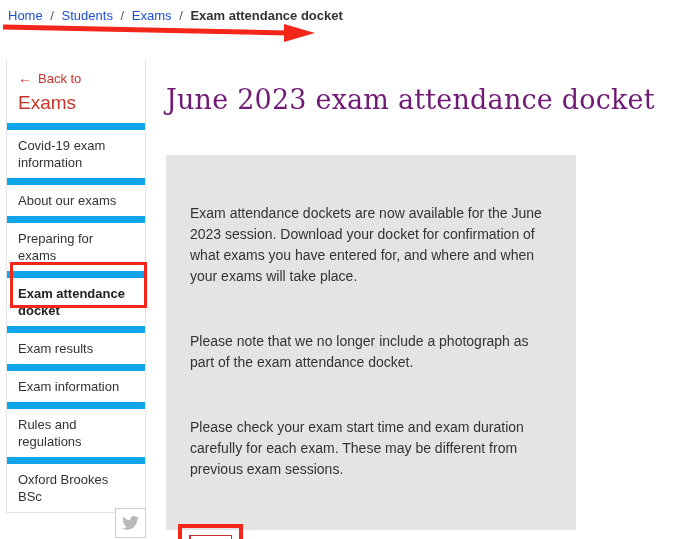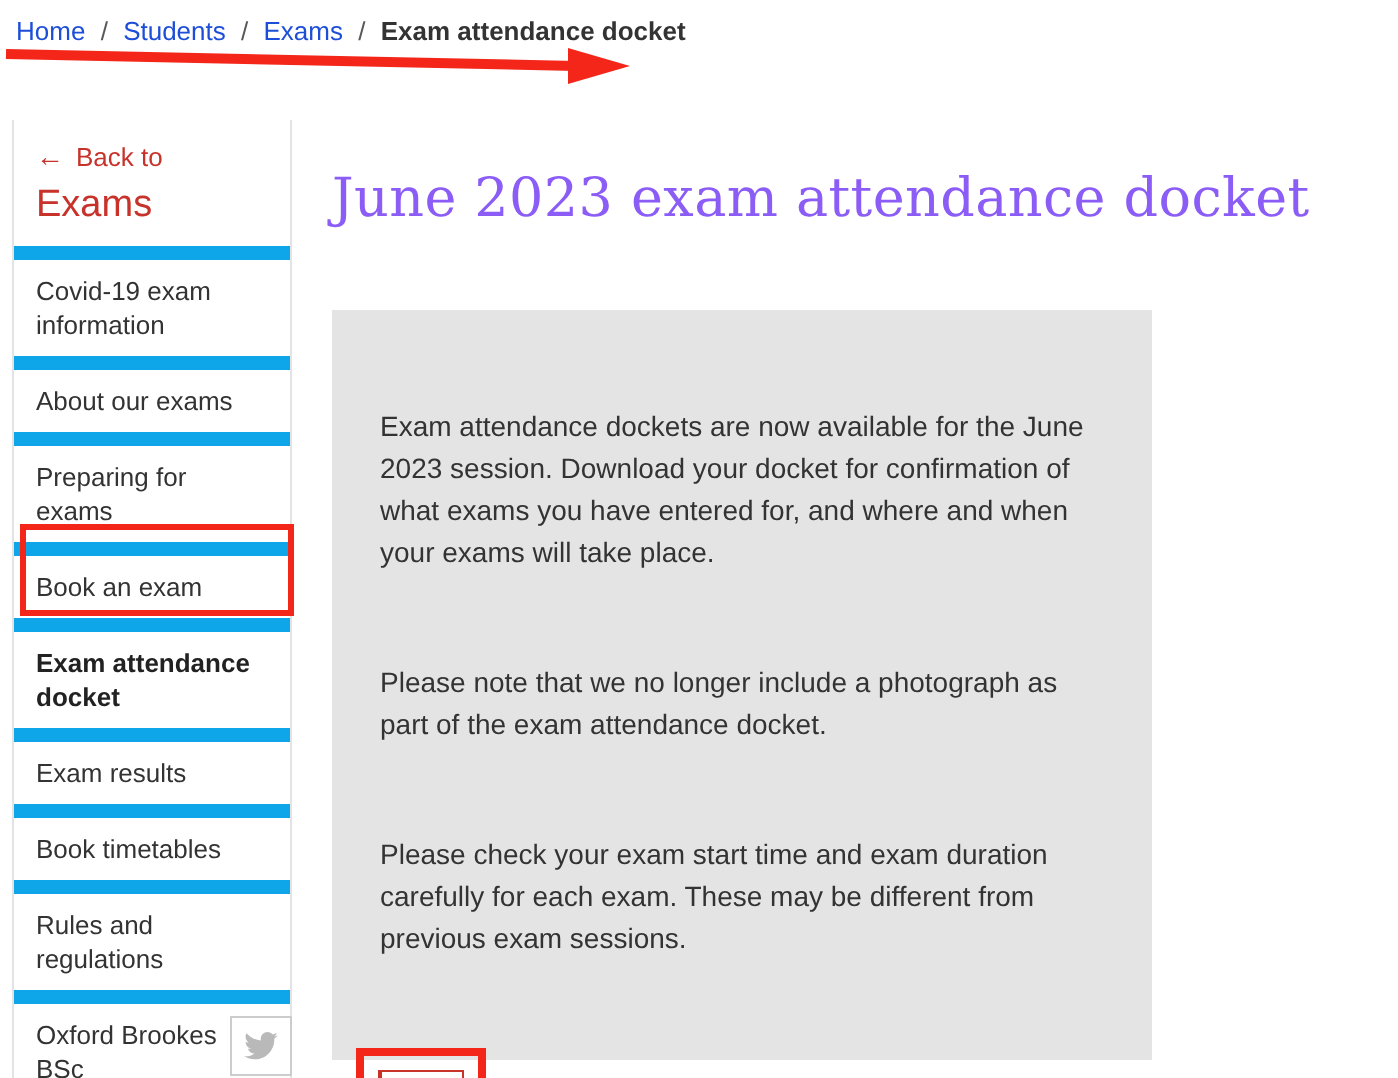--- a/index.html
+++ b/index.html
@@ -31,21 +31,21 @@
   .sidebar-annot { position:absolute; left:10px; top:262px; width:137px; height:46px;
                    border:3px solid #f4261a; pointer-events:none; }
 
   
   .twitter-box { position:absolute; left:115px; top:508px; width:31px; height:30px;
                  border:1px solid #cccccc; background:#fff; display:flex; align-items:center;
                  justify-content:center; cursor:pointer; }
 
   
   .page-title { position:absolute; left:166px; top:84px; font-family:"DejaVu Serif", serif;
-                font-size:27px; font-weight:normal; color:#8b5cf6; letter-spacing:0.2px; }
+                font-size:27px; font-weight:normal; color:#701a75; letter-spacing:0.2px; }
   .panel { position:absolute; left:166px; top:155px; width:410px; height:375px;
            background:#e4e4e4; padding:48px 26px 0 24px; }
   .panel p { font-size:14px; line-height:21px; color:#333; margin:0 0 44px; max-width:470px; }
 
   
   .btn-annot { display:inline-block; border:4px solid #f4261a; padding:7px; margin-left:-12px;
                margin-top:0; }
   .docket-btn { display:inline-flex; align-items:stretch; border:1px solid #c7332b;
                 background:transparent; cursor:pointer; font-family:"Liberation Sans", sans-serif; }
   .docket-btn .btn-label { color:#d22f2f; font-size:14px; padding:12px 22px; line-height:14px; }
@@ -73,24 +73,23 @@
 <aside class="sidebar">
   <div class="back-block">
     <div class="back-line1">
       <span class="back-arrow">←</span><span>Back to</span>
     </div>
     <div class="back-line2">Exams</div>
   </div>
   <div class="nav-item">Covid-19 exam information</div>
   <div class="nav-item">About our exams</div>
   <div class="nav-item">Preparing for exams</div>
-  <div class="nav-item">Book an exam</div>
   <div class="nav-item active">Exam attendance docket</div>
   <div class="nav-item">Exam results</div>
-  <div class="nav-item">Book timetables</div>
+  <div class="nav-item">Exam information</div>
   <div class="nav-item">Rules and regulations</div>
   <div class="nav-item">Oxford Brookes BSc</div>
   <div class="sidebar-end"></div>
 </aside>
 
 <div class="sidebar-annot"></div>
 
 <div class="twitter-box">
   <svg width="17" height="14" viewBox="0 0 24 20">
     <path fill="#b9b9b9" d="M24 2.4c-.9.4-1.8.7-2.8.8 1-.6 1.8-1.6 2.2-2.7-1 .6-2 1-3.1 1.2C19.4.7 18.1 0 16.7 0c-2.7 0-4.9 2.2-4.9 4.9 0 .4 0 .8.1 1.1C7.7 5.8 4.1 3.8 1.7.9 1.2 1.7 1 2.5 1 3.4c0 1.7.9 3.2 2.2 4.1-.8 0-1.6-.2-2.2-.6v.1c0 2.4 1.7 4.4 3.9 4.8-.4.1-.8.2-1.3.2-.3 0-.6 0-.9-.1.6 2 2.4 3.4 4.6 3.4-1.7 1.3-3.8 2.1-6.1 2.1-.4 0-.8 0-1.2-.1 2.2 1.4 4.8 2.2 7.5 2.2 9.1 0 14-7.5 14-14v-.6c1-.7 1.8-1.6 2.5-2.5z"></path>

